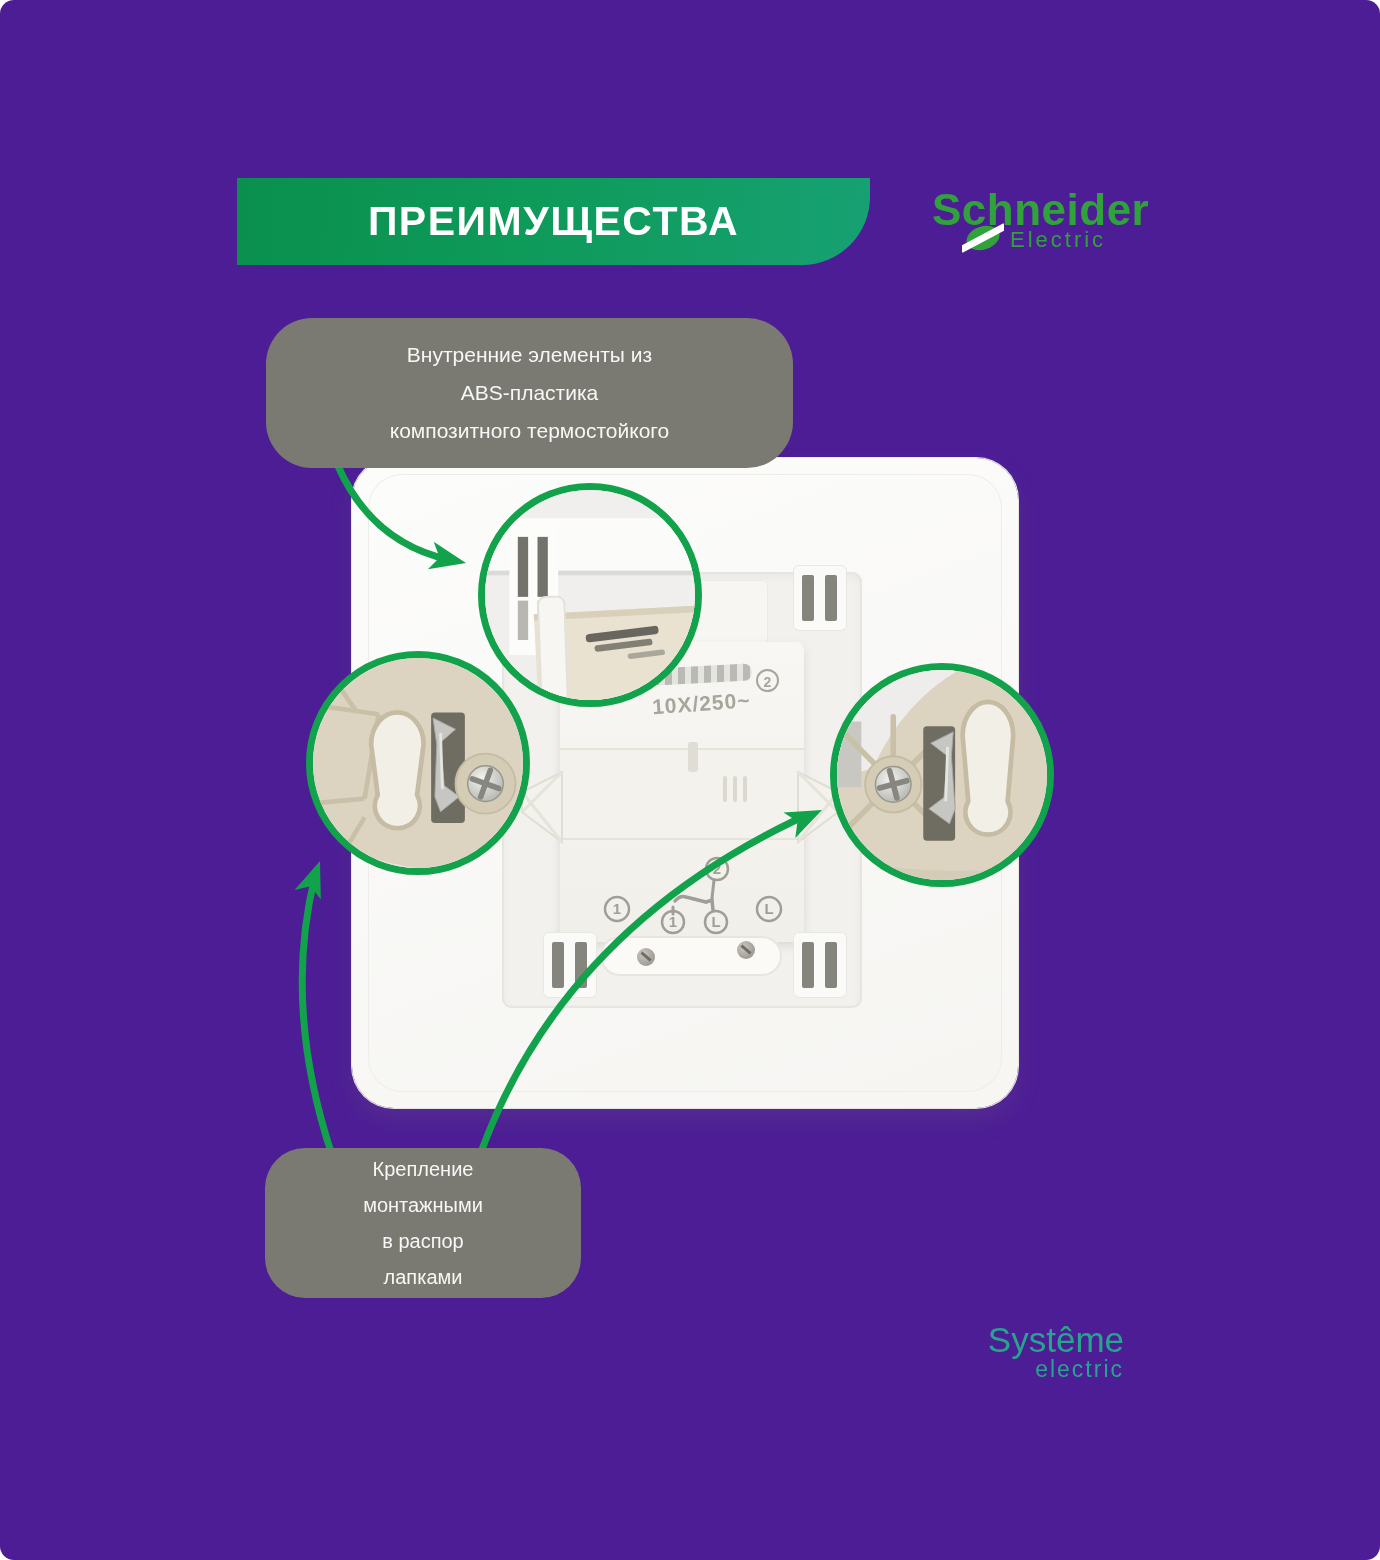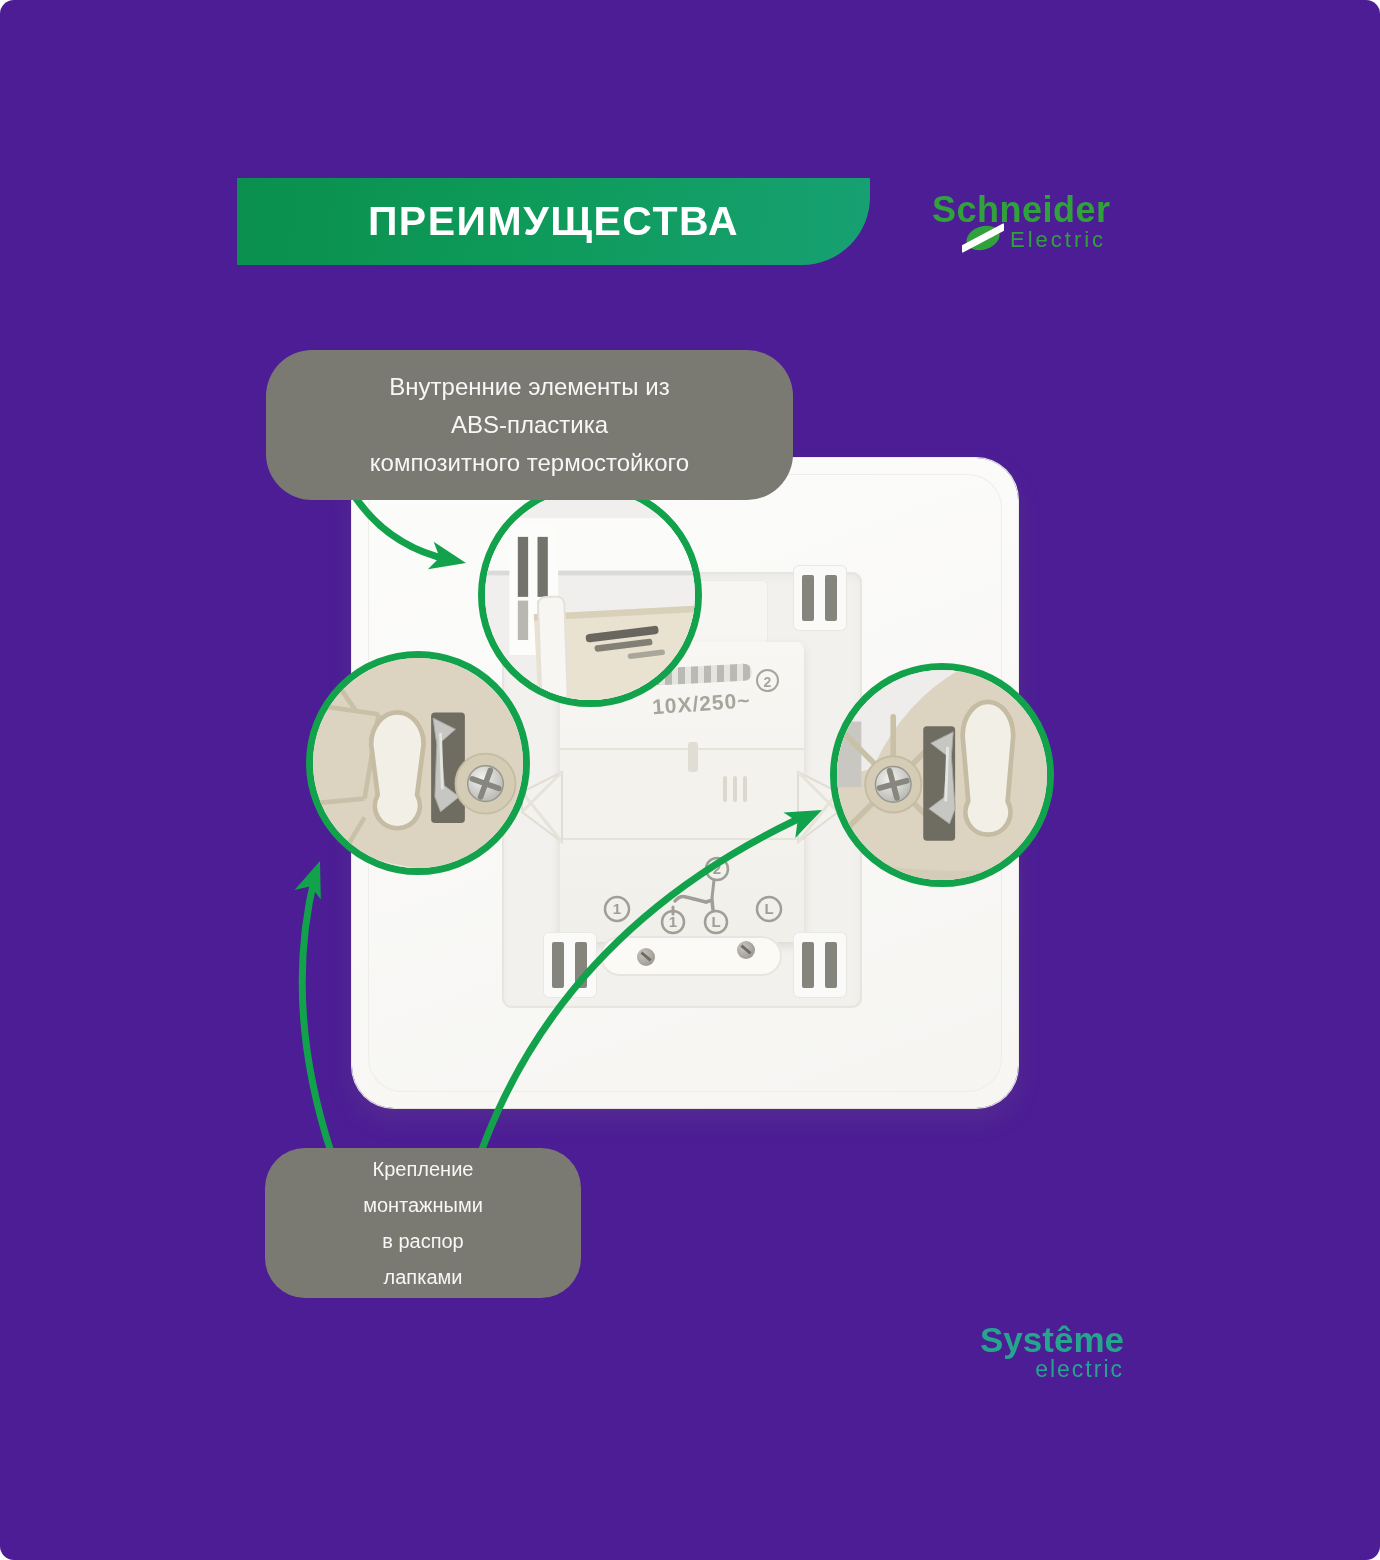--- a/index.html
+++ b/index.html
@@ -5,31 +5,31 @@
   html,body{margin:0;padding:0;background:#ffffff;}
   #canvas{position:relative;width:1380px;height:1560px;background:#4c1d95;overflow:hidden;
           font-family:"Liberation Sans",sans-serif;border-radius:14px;}
   
   .banner{position:absolute;left:237px;top:178px;width:633px;height:87px;
           background:linear-gradient(96deg,#0a8f4e 0%,#0e9a59 45%,#17a173 100%);
           border-radius:0 0 68px 0;display:flex;align-items:center;justify-content:center;z-index:2;}
   .banner-title{color:#ffffff;font-size:41px;font-weight:bold;letter-spacing:1.5px;}
   
   .sch{position:absolute;left:932px;top:192px;width:220px;z-index:2;color:#31a13c;}
-  .sch-name{font-size:36px;font-weight:bold;line-height:36px;letter-spacing:0.5px;}
+  .sch-name{font-size:44px;font-weight:bold;line-height:36px;letter-spacing:0.5px;}
   .sch-row{display:flex;align-items:center;margin-left:30px;margin-top:-6px;}
   .sch-sub{font-size:22px;letter-spacing:3px;font-weight:400;}
   
   .sys{position:absolute;left:952px;top:1322px;width:172px;text-align:right;z-index:2;color:#25a58d;}
-  .sys-name{font-size:35px;font-weight:700;line-height:36px;}
+  .sys-name{font-size:35px;font-weight:400;line-height:36px;}
   .sys-sub{font-size:23px;letter-spacing:2px;line-height:22px;}
   
   .callout{position:absolute;background:#7a7a73;color:#f7f7f5;text-align:center;z-index:6;
            display:flex;flex-direction:column;justify-content:center;}
-  .callout-abs{left:266px;top:318px;width:527px;height:150px;border-radius:46px;font-size:24px;line-height:38px;margin-top:32px;}
+  .callout-abs{left:266px;top:318px;width:527px;height:150px;border-radius:46px;font-size:21px;line-height:38px;}
   .callout-mount{left:265px;top:1148px;width:316px;height:150px;border-radius:40px;font-size:20px;line-height:36px;}
   
   .plate{position:absolute;left:352px;top:458px;width:666px;height:650px;border-radius:42px;
          background:linear-gradient(165deg,#fcfcfb,#f7f6f3);
          box-shadow:0 12px 26px rgba(140,135,120,.14),0 0 0 1px #f0efec;z-index:1;}
   .plate-inner{position:absolute;left:16px;top:16px;right:16px;bottom:16px;border-radius:34px;
          background:linear-gradient(160deg,#fcfcfb,#f6f5f2);box-shadow:inset 0 0 0 1px #eeedea;}
   .opening{position:absolute;left:150px;top:114px;width:360px;height:436px;border-radius:10px;
          background:#f2f1ee;box-shadow:inset 0 0 0 2px #e7e5e0, inset 0 4px 10px rgba(120,115,100,.08);}
   .mech-box{position:absolute;left:208px;top:184px;width:244px;height:300px;border-radius:8px;

